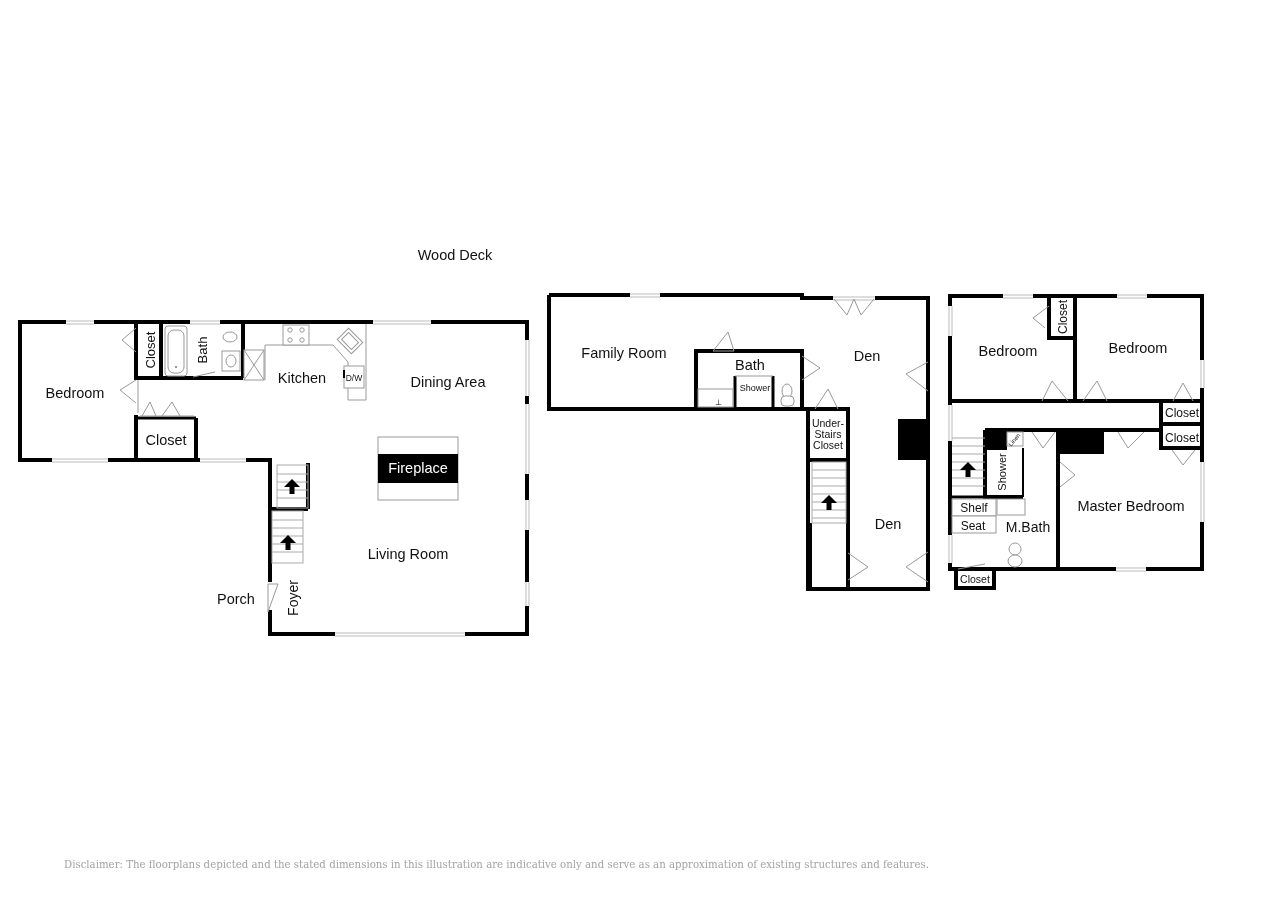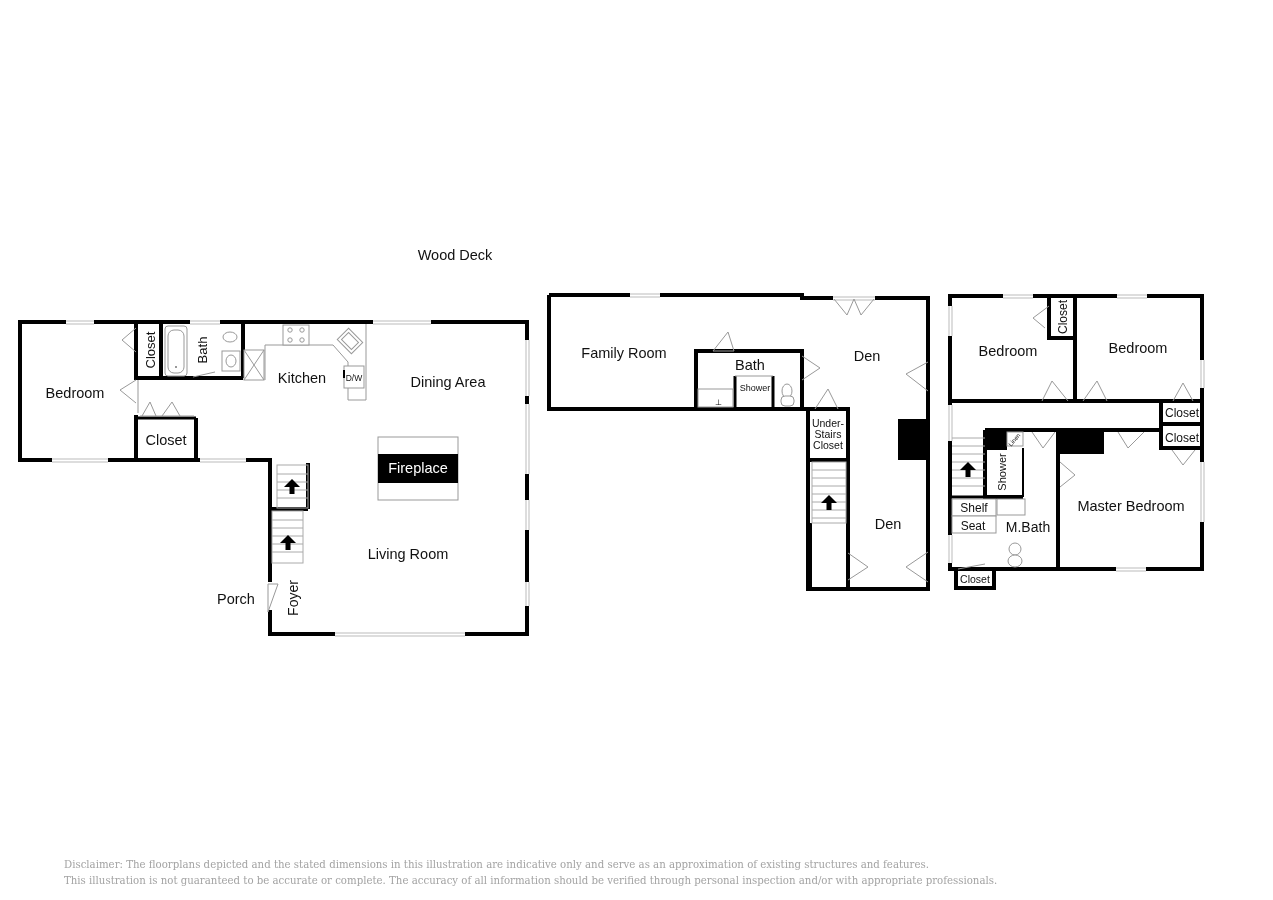--- a/index.html
+++ b/index.html
@@ -338,14 +338,13 @@
   <text class="lbl" x="0" y="0" font-size="11" text-anchor="middle" transform="translate(1006 472) rotate(-90)">Shower</text>
   <text class="lbl" x="974" y="512" font-size="12" text-anchor="middle">Shelf</text>
   <text class="lbl" x="973" y="530" font-size="12" text-anchor="middle">Seat</text>
   <text class="lbl" x="1028" y="532" font-size="14" text-anchor="middle">M.Bath</text>
   <text class="lbl" x="1131" y="511" font-size="14.5" text-anchor="middle">Master Bedroom</text>
   <text class="lbl" x="975" y="583" font-size="10.5" text-anchor="middle">Closet</text>
 </svg>
 
 <div class="disclaimer">
   <div>Disclaimer: The floorplans depicted and the stated dimensions in this illustration are indicative only and serve as an approximation of existing structures and features.</div>
-  <div>This illustration is not guaranteed to be accurate or complete. The accuracy of all information should be verified through personal inspection and/or with appropriate professionals.</div>
 </div>
 
 </body></html>

